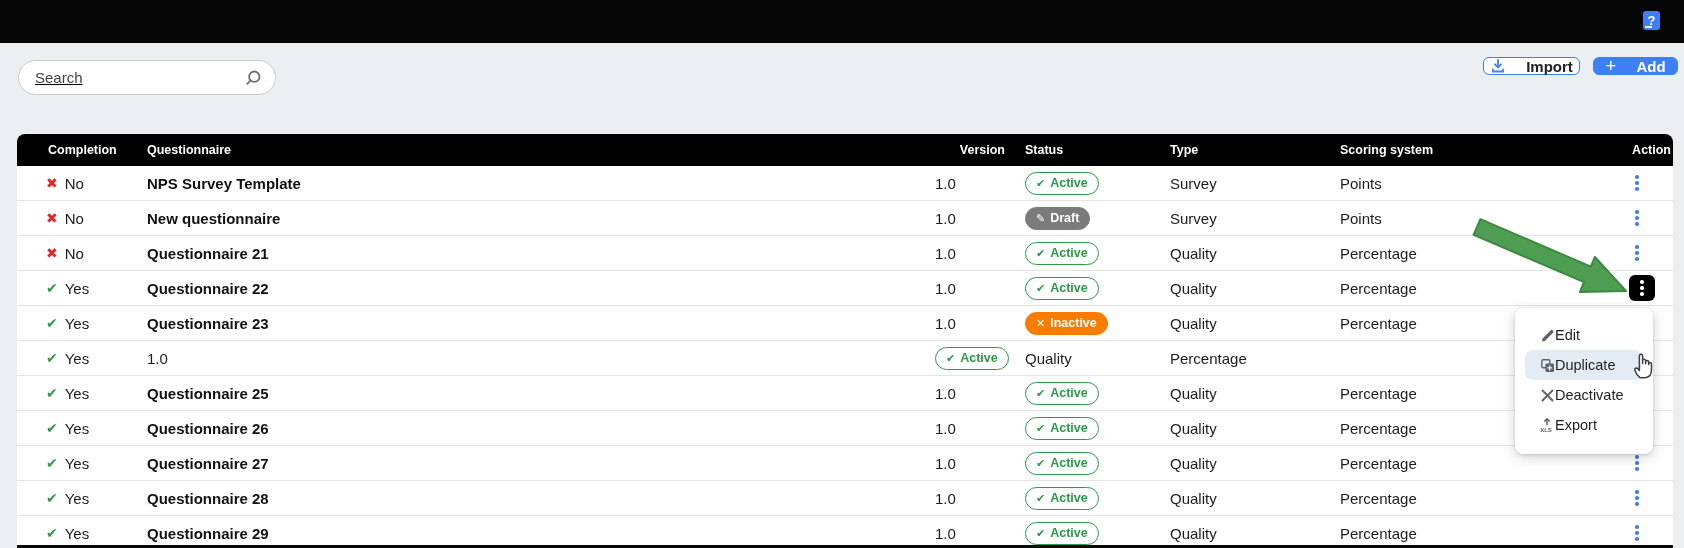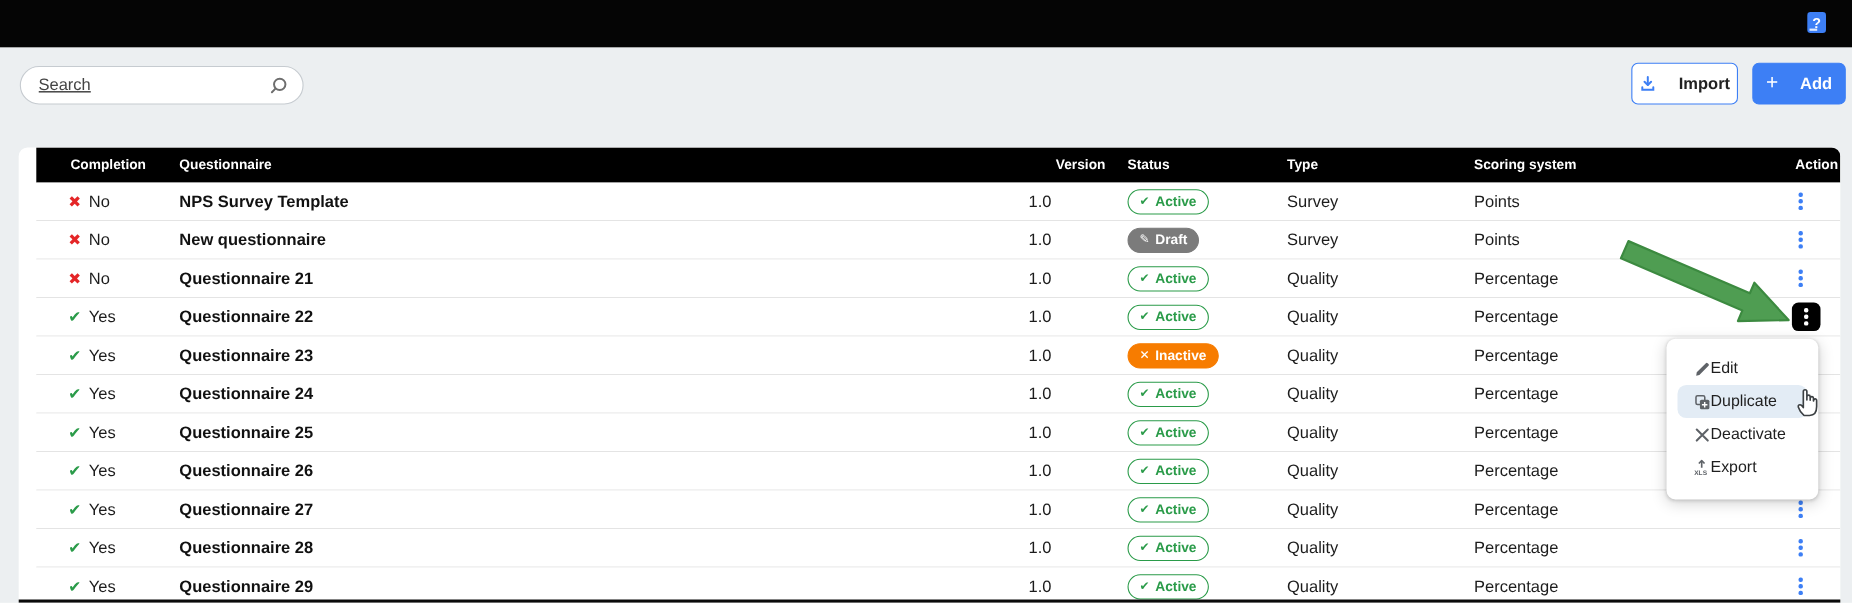--- a/index.html
+++ b/index.html
@@ -14,30 +14,30 @@
   .help-icon::after { content:""; position:absolute; left:2px; bottom:2px; width:7px; height:2px; background:#fff; opacity:.85; }
 
   
   .searchbox { position:absolute; left:18px; top:60px; width:258px; height:35px; background:#fff;
     border:1px solid #c6cbd0; border-radius:18px; display:flex; align-items:center;text-decoration:underline; }
   .searchbox input { border:none; outline:none; background:transparent; flex:1; padding:0 8px 0 16px;
     font-size:15px; color:#333; font-family:inherit; }
   .searchbox input::placeholder { color:#444; opacity:1; }
   .search-icon { margin-right:13px; display:flex; }
 
-  .btn { position:absolute; top:57px; height:38px; border-radius:6px; display:flex; align-items:center;
+  .btn { position:absolute; top:57px; height:18px; border-radius:6px; display:flex; align-items:center;
     justify-content:center; gap:20px; font-size:15px; font-weight:600; cursor:pointer; }
   .btn-import { right:104px; width:97px; background:#fff; border:1px solid #3d7ff5; color:#222; }
   .btn-add { right:6px; width:85px; background:#3d7ff5; border:1px solid #3d7ff5; color:#fff; }
   .plus-glyph { font-size:19px; font-weight:400; line-height:1; margin-top:-2px; }
 
   
   .table { position:absolute; left:17px; top:134px; width:1656px; bottom:0; background:#fff;
     border-radius:8px 8px 0 0; overflow:hidden; }
-  .grid-cols { display:grid; grid-template-columns:130px 1fr 90px 145px 170px 260px 73px; align-items:center;margin-left:16px; }
+  .grid-cols { display:grid; grid-template-columns:130px 1fr 90px 145px 170px 260px 73px; align-items:center; }
   .thead { height:32px; background:#000; color:#fff; font-size:12.5px; font-weight:700; }
   .hcell { padding:0; }
   .hcell:nth-child(1){ padding-left:31px; }
   .hcell:nth-child(3){ text-align:right; padding-right:20px; }
   .hcell:nth-child(7){ text-align:right; padding-right:2px; }
   .row { height:35px; border-bottom:1px solid #e4e4e4; font-size:15px; color:#1c1c1c; background:#fff; }
   .cell-completion { padding-left:29px; display:flex; align-items:center; gap:7px; }
   .comp-icon { font-size:14px; font-weight:700; line-height:1; }
   .comp-icon.no { color:#e42527; }
   .comp-icon.yes { color:#2a9b49; }
@@ -215,21 +215,20 @@
             <i></i>
             <i></i>
           </div>
         </div>
       </div>
       <div class="row grid-cols">
         <div class="cell-completion">
           <span class="comp-icon yes">✔</span>
           <span>Yes</span>
         </div>
-        <div class="cell-name">Questionnaire 24</div>
         <div class="cell-version">1.0</div>
         <div><span class="badge badge-active">
             <span class="bicon">✔</span>
             <span>Active</span>
           </span></div>
         <div>Quality</div>
         <div>Percentage</div>
         <div class="cell-action">
           <div class="kebab">
             <i></i>

